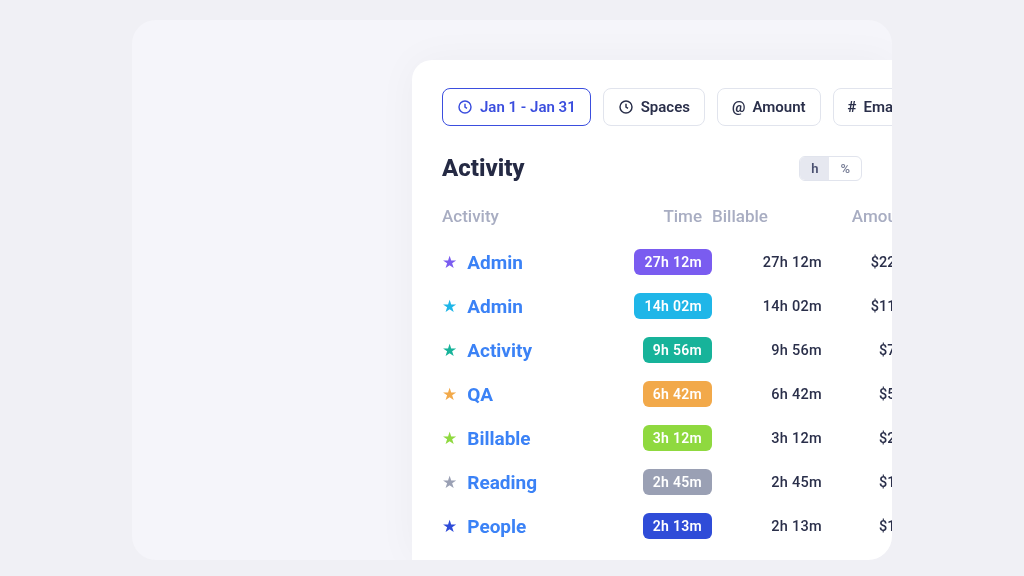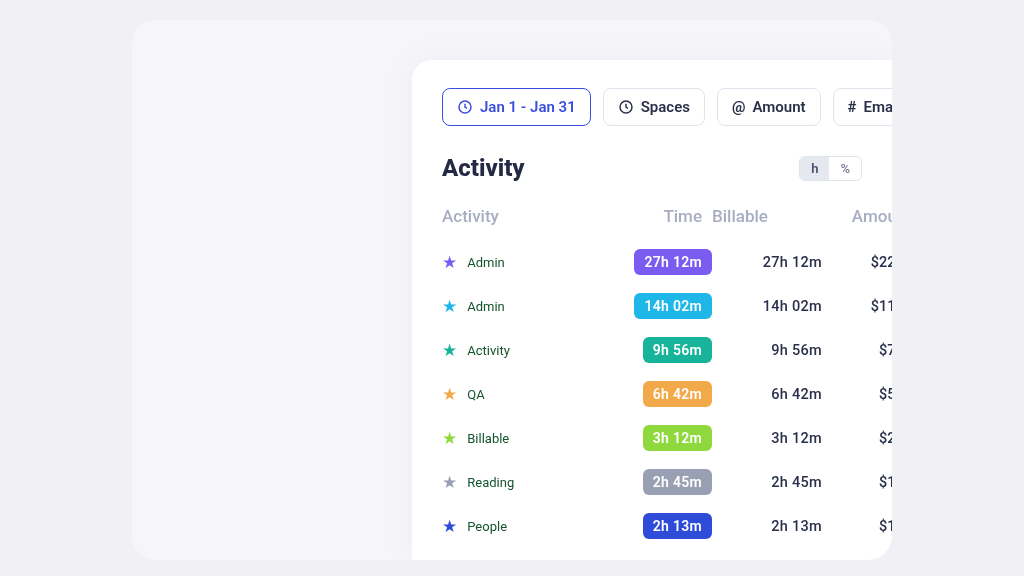--- a/index.html
+++ b/index.html
@@ -104,23 +104,23 @@
       align-items: center;
       height: 44px;
     }
     .activity-cell {
       display: flex;
       align-items: center;
       gap: 10px;
     }
     .star { font-size: 17px; line-height: 1; }
     .activity-name {
-      font-size: 13px;
-      font-weight: 400;
-      color: #14532d;
+      font-size: 19px;
+      font-weight: 700;
+      color: #3b82f6;
     }
     .time-pill {
       justify-self: end;
       padding: 5px 10px;
       border-radius: 6px;
       color: #fff;
       font-size: 14px;
       font-weight: 600;
       letter-spacing: 0.3px;
       white-space: nowrap;

